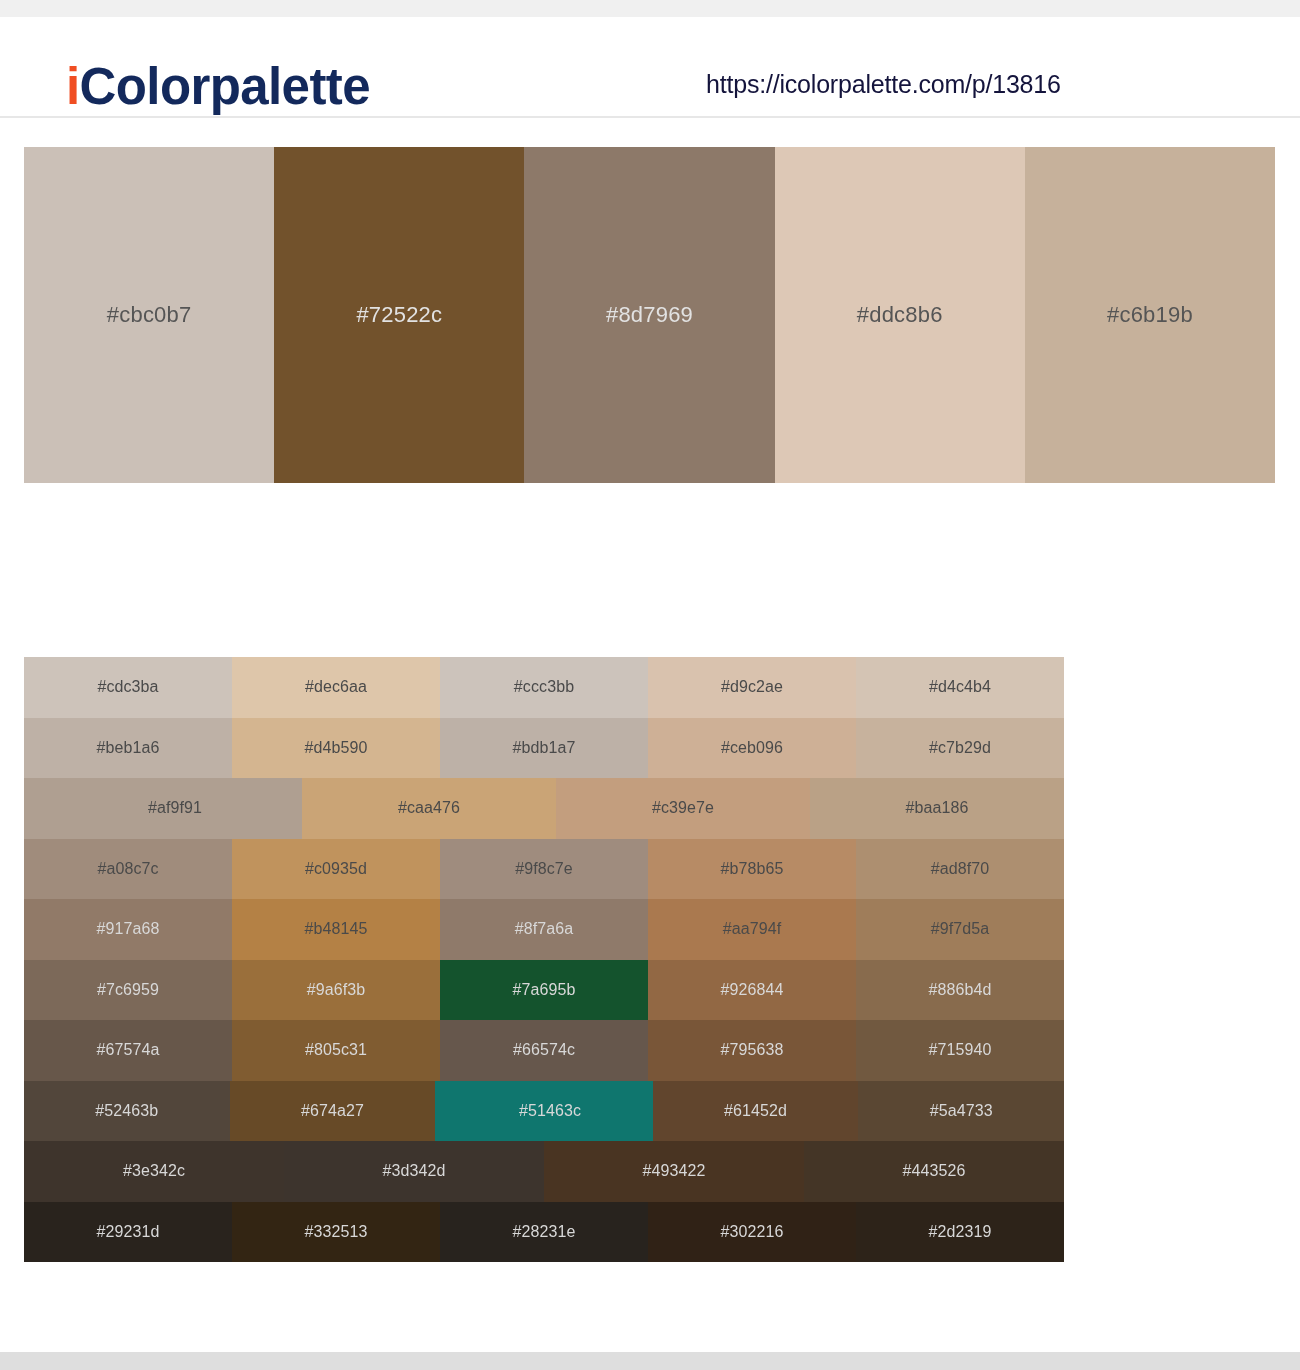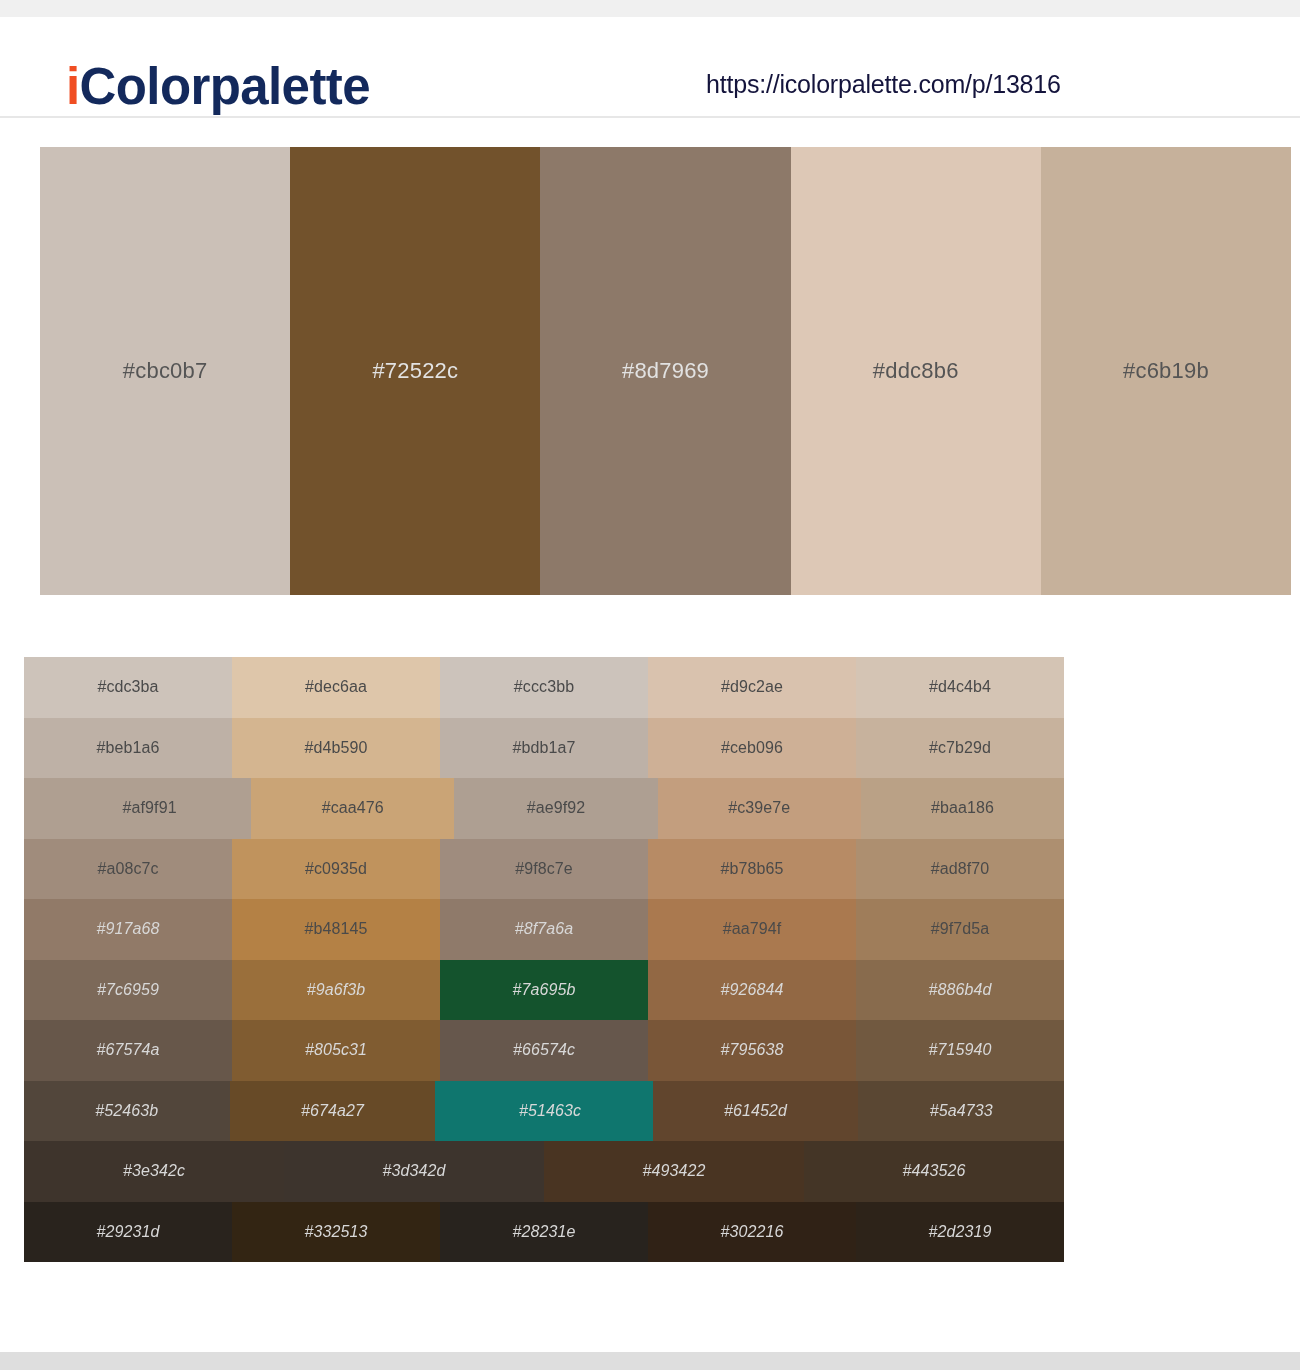--- a/index.html
+++ b/index.html
@@ -58,24 +58,24 @@
     font-size: 25px;
     color: #14143c;
     line-height: 1;
     white-space: nowrap;
     letter-spacing: -0.2px;
   }
 
   
   .palette-strip {
     position: absolute;
-    left: 40px;
+    left: 24px;
     top: 147px;
     width: 1251px;
-    height: 448px;
+    height: 336px;
     display: flex;
   }
   .palette-swatch {
     flex: 1 1 0;
     position: relative;
     display: flex;
     align-items: center;
     justify-content: center;
   }
   .palette-swatch .hexlabel {
@@ -108,21 +108,21 @@
     justify-content: center;
     position: relative;
   }
   .shade-cell .hexlabel {
     font-size: 16px;
     line-height: 1;
     letter-spacing: 0.1px;
     user-select: none;
   }
   .shade-cell.dark-text .hexlabel { color: #4a4a4a; }
-  .shade-cell.light-text .hexlabel { color: #d8d8d8; font-style: italic; }
+  .shade-cell.light-text .hexlabel { color: #d8d8d8; }
 
   
   .footer-band {
     position: absolute;
     left: 0;
     top: 1352px;
     width: 1300px;
     height: 18px;
     background: #dedede;
   }
@@ -194,23 +194,20 @@
           <span class="hexlabel">#c7b29d</span>
         </div>
       </div>
       <div class="shade-row">
         <div class="shade-cell dark-text" style="background: rgb(175, 159, 145); padding-left: 24px;">
           <span class="hexlabel">#af9f91</span>
         </div>
         <div class="shade-cell dark-text" style="background: rgb(202, 164, 118);">
           <span class="hexlabel">#caa476</span>
         </div>
-        <div class="shade-cell dark-text" style="background: rgb(174, 159, 146);">
-          <span class="hexlabel">#ae9f92</span>
-        </div>
         <div class="shade-cell dark-text" style="background: rgb(195, 158, 126);">
           <span class="hexlabel">#c39e7e</span>
         </div>
         <div class="shade-cell dark-text" style="background: rgb(186, 161, 134);">
           <span class="hexlabel">#baa186</span>
         </div>
       </div>
       <div class="shade-row">
         <div class="shade-cell dark-text" style="background: rgb(160, 140, 124);">
           <span class="hexlabel">#a08c7c</span>

